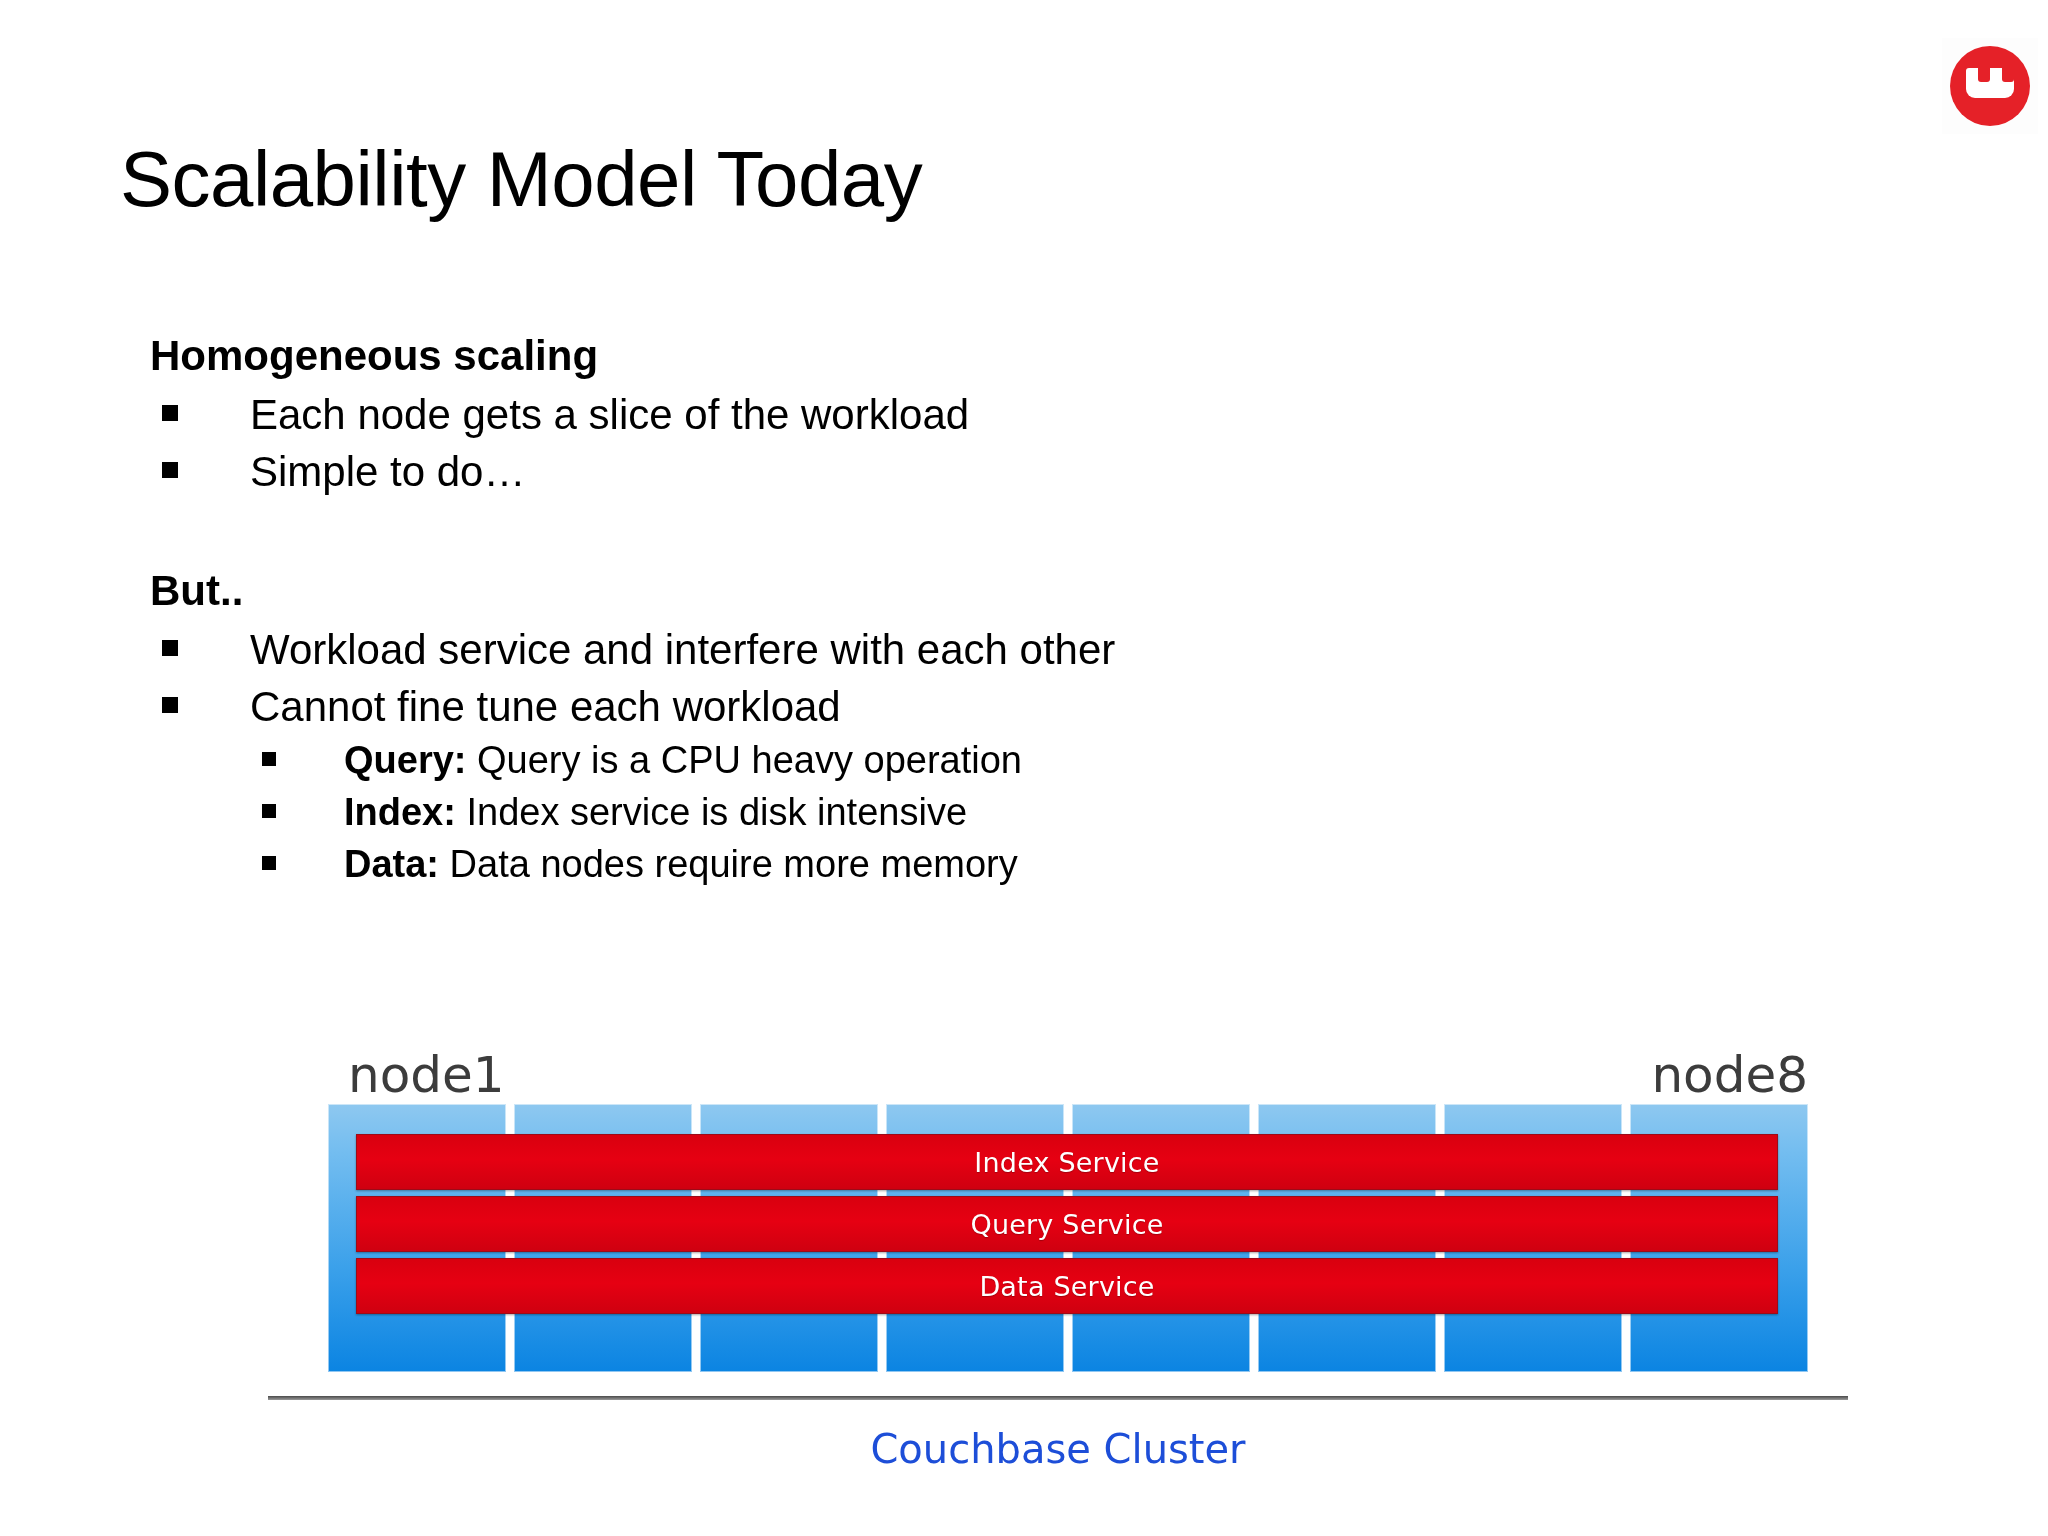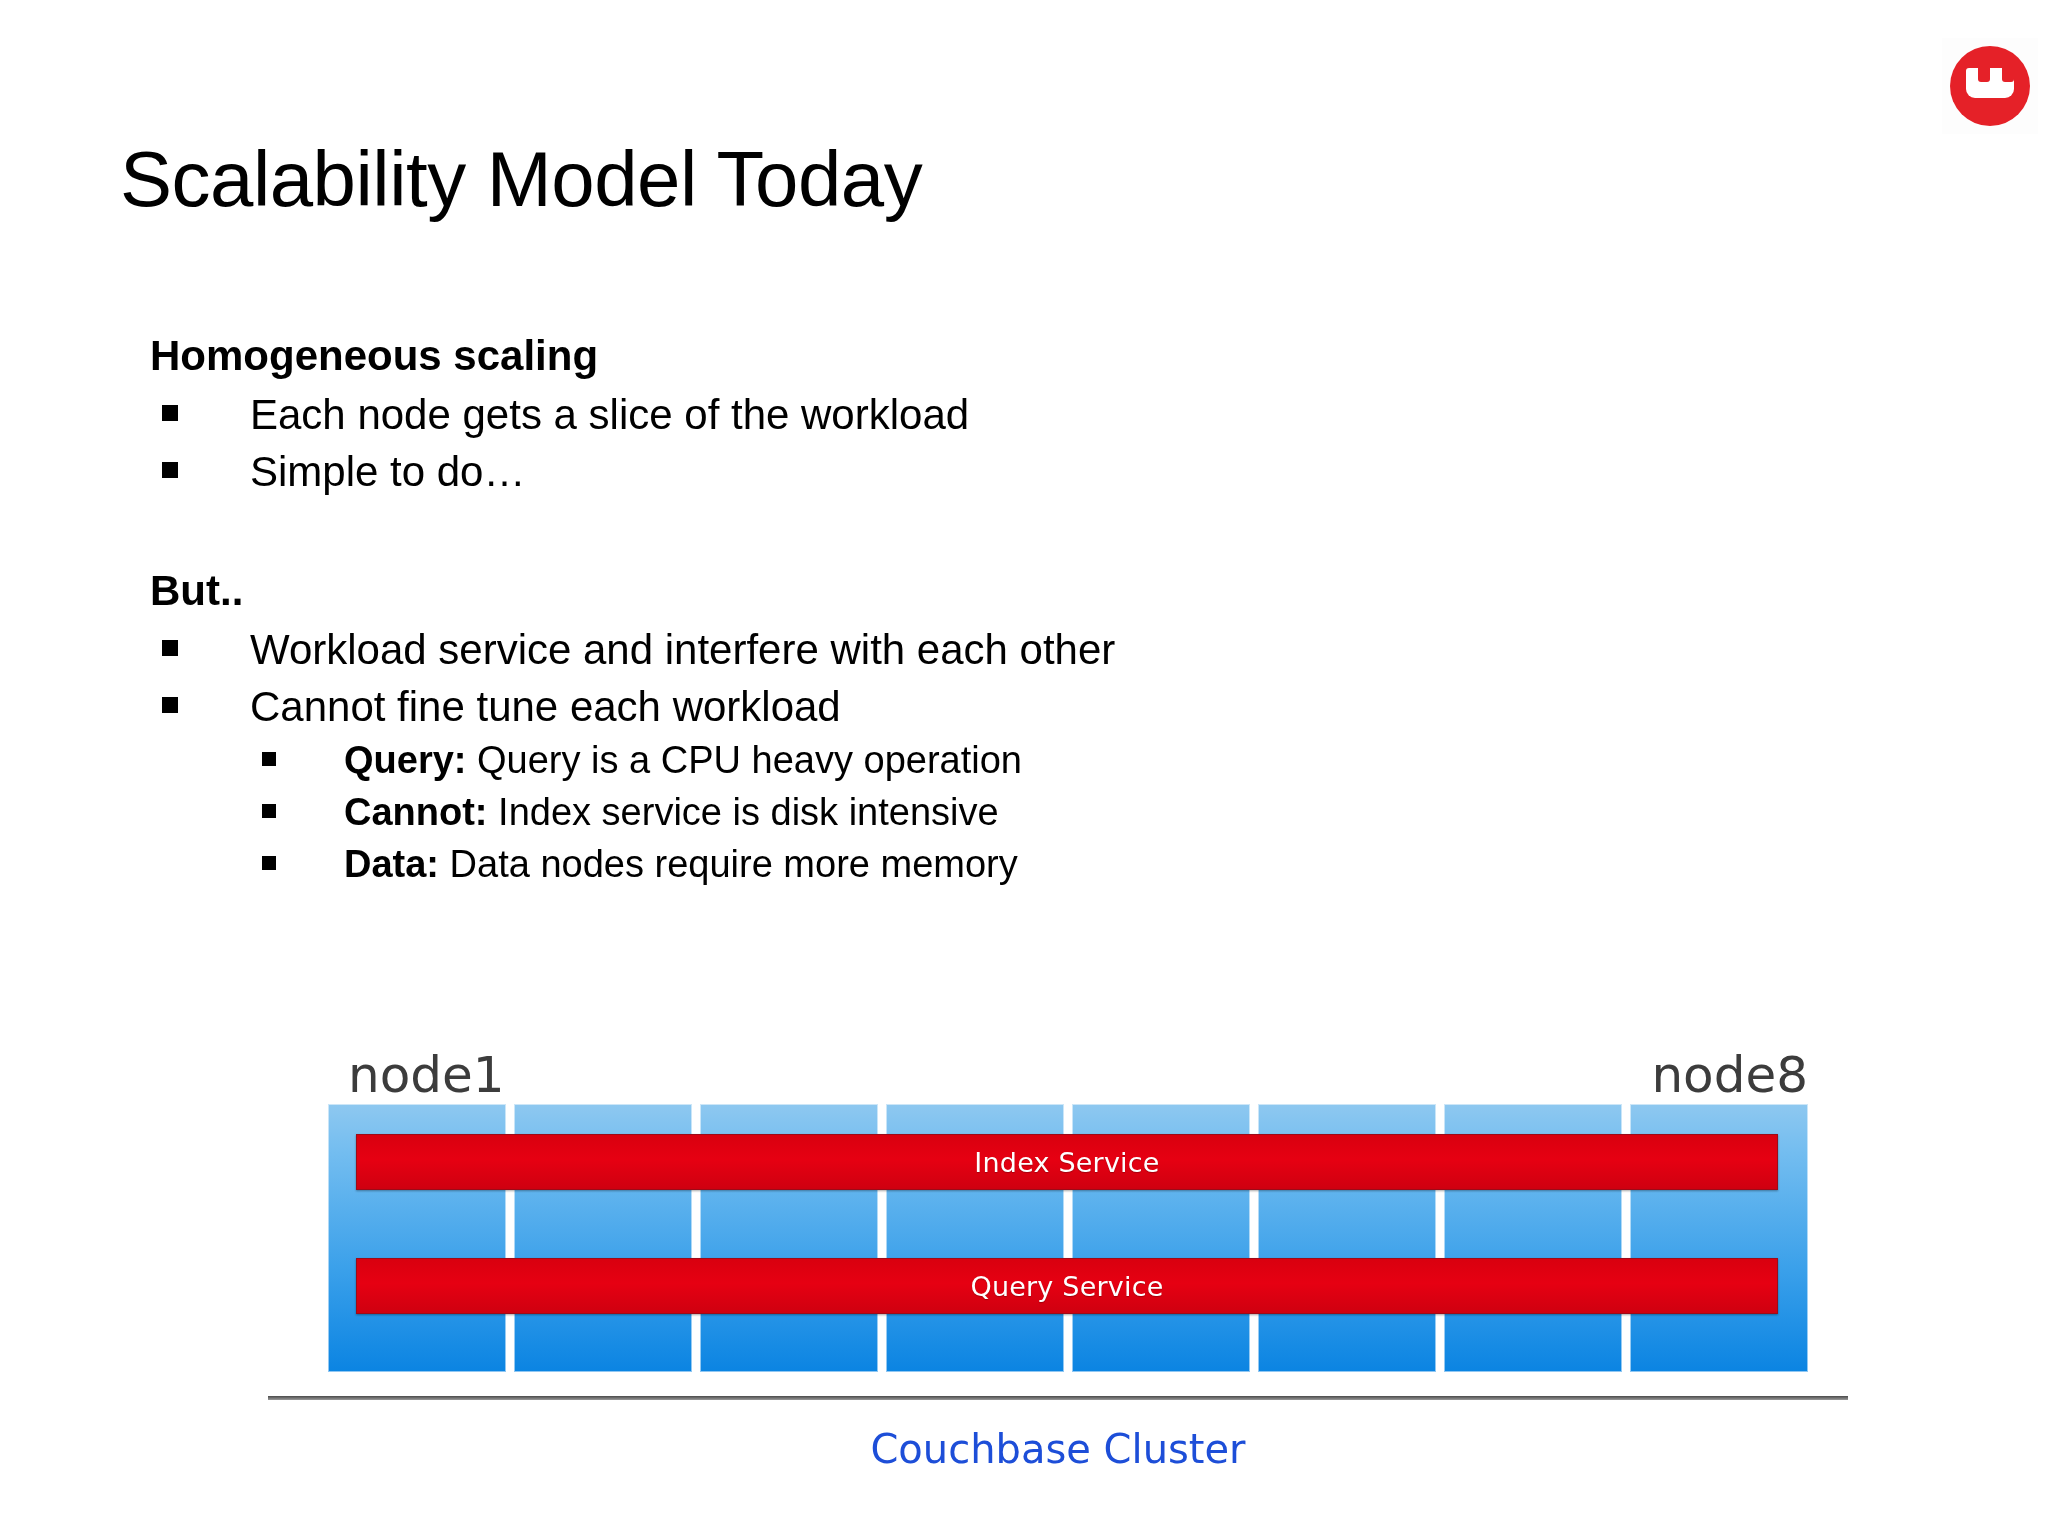--- a/index.html
+++ b/index.html
@@ -239,21 +239,21 @@
     <span class="bullet-text">Cannot fine tune each workload</span>
   </div>
 
   <div class="bullet-row lvl2">
     <span class="bullet-mark"></span>
     <span class="bullet-text"><b>Query:</b><span> Query is a CPU heavy operation</span></span>
   </div>
 
   <div class="bullet-row lvl2">
     <span class="bullet-mark"></span>
-    <span class="bullet-text"><b>Cannot:</b><span> Index service is disk intensive</span></span>
+    <span class="bullet-text"><b>Index:</b><span> Index service is disk intensive</span></span>
   </div>
 
   <div class="bullet-row lvl2">
     <span class="bullet-mark"></span>
     <span class="bullet-text"><b>Data:</b><span> Data nodes require more memory</span></span>
   </div>
 
 </div>
 
 <div class="diagram">
@@ -269,18 +269,19 @@
         <div class="node-col"></div>
         <div class="node-col"></div>
         <div class="node-col"></div>
         <div class="node-col"></div>
         <div class="node-col"></div>
       </div>
 
     <div class="service-stack">
       <div class="service-bar">Index Service</div>
       <div class="service-bar">Query Service</div>
+      <div class="service-bar">Data Service</div>
     </div>
   </div>
 
   <div class="baseline"></div>
   <div class="cluster-caption">Couchbase Cluster</div>
 </div>
 
 </body></html>

